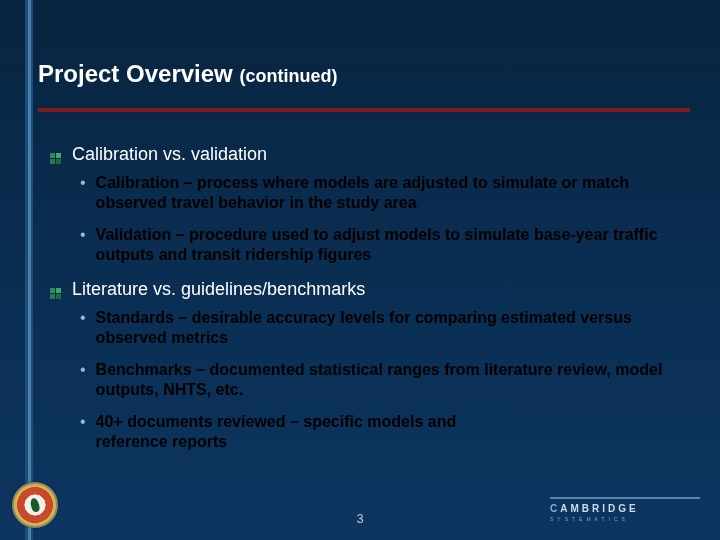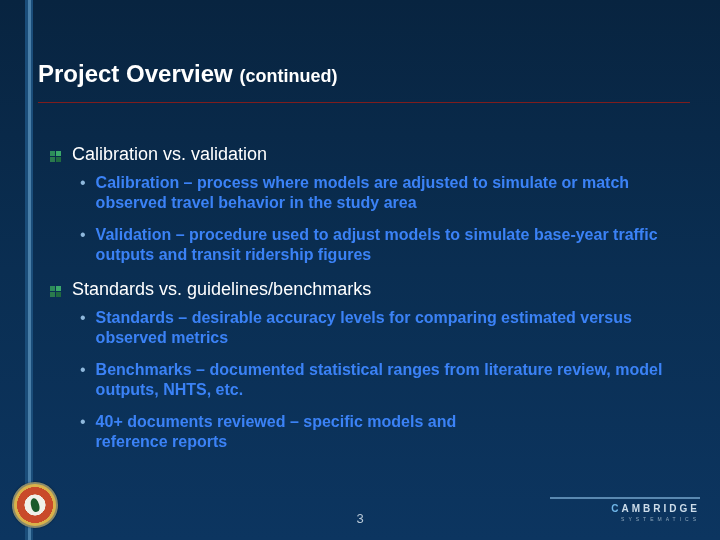--- a/index.html
+++ b/index.html
@@ -32,35 +32,35 @@
   .title-area {
     position: absolute;
     left: 38px;
     top: 60px;
     right: 30px;
   }
   .title {
     font-size: 24px;
     font-weight: bold;
     color: #ffffff;
-    padding-bottom: 14px;
-    border-bottom: 1px solid #7f1d1d;
+    padding-bottom: 20px;
+    border-bottom: 4px solid #7f1d1d;
   }
   .title .cont {
     font-size: 18px;
   }
   .content {
     position: absolute;
     left: 50px;
     top: 130px;
     right: 40px;
   }
   .l1 {
     display: flex;
-    align-items: center;
+    align-items: flex-end;
     margin-bottom: 8px;
     margin-top: 14px;
   }
   .l1-bullet {
     width: 12px;
     height: 12px;
     flex-shrink: 0;
     margin-right: 10px;
     margin-top: 5px;
     display: inline-block;
@@ -81,21 +81,21 @@
   .l2-bullet {
     color: #8fb8dc;
     font-size: 16px;
     margin-right: 10px;
     line-height: 1.2;
     flex-shrink: 0;
   }
   .l2-text {
     font-size: 16px;
     font-weight: bold;
-    color: #3b82f6;
+    color: #000000;
     line-height: 1.25;
   }
   .page-num {
     position: absolute;
     bottom: 14px;
     left: 50%;
     transform: translateX(-50%);
     font-size: 13px;
     color: #b9c9d8;
   }
@@ -116,21 +116,20 @@
     left:50%; top:50%;
     width:8px; height:14px;
     background:#1a5a2a;
     transform: translate(-50%,-50%) rotate(-15deg);
     border-radius: 50% 50% 40% 40%;
   }
   .brand {
     position: absolute;
     right: 20px;
     bottom: 18px;
-    text-align: right;
   }
   .brand-line {
     height: 2px;
     width: 150px;
     background: #5a88b0;
     margin-bottom: 4px;
     margin-left: auto;
   }
   .brand-name {
     font-size: 10px;
@@ -183,21 +182,21 @@
 
   <div class="l1">
     <span class="l1-bullet">
       <svg width="12" height="12">
           <rect x="0" y="0" width="5" height="5" fill="#2d8c5a"></rect>
           <rect x="6" y="0" width="5" height="5" fill="#3aa86a"></rect>
           <rect x="0" y="6" width="5" height="5" fill="#2a7a4e"></rect>
           <rect x="6" y="6" width="5" height="5" fill="#1f6a40"></rect>
         </svg>
     </span>
-    <span class="l1-text">Standards vs. guidelines/benchmarks</span>
+    <span class="l1-text">Literature vs. guidelines/benchmarks</span>
   </div>
   <div class="l2">
     <span class="l2-bullet">•</span>
     <span class="l2-text">Standards – desirable accuracy levels for comparing estimated versus observed metrics</span>
   </div>
   <div class="l2">
     <span class="l2-bullet">•</span>
     <span class="l2-text">Benchmarks – documented statistical ranges from literature review, model outputs, NHTS, etc.</span>
   </div>
 

